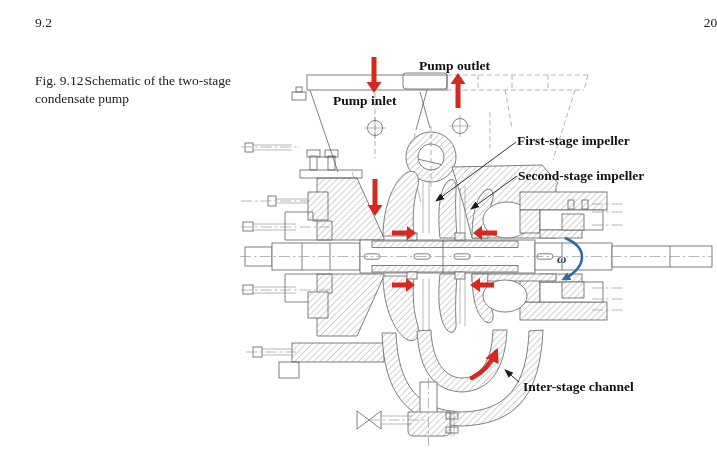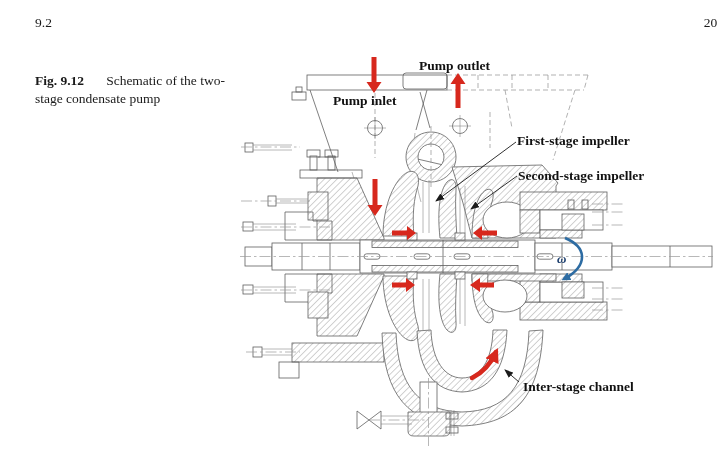--- a/index.html
+++ b/index.html
@@ -2,21 +2,21 @@
 <html><head>
 <meta charset="utf-8">
 <style>
   html,body{margin:0;padding:0;background:#fff;}
   .page{position:relative;width:717px;height:453px;background:#ffffff;overflow:hidden;
         font-family:"Liberation Serif","DejaVu Serif",serif;color:#1a1a1a;padding-left:40px;}
   .hdr{position:absolute;top:15px;left:35px;right:33px;display:flex;font-size:13.5px;}
   .hdr .sec{margin-right:17px;}
   .hdr .pgno{margin-left:auto;text-align:right;}
   .cap{position:absolute;top:72px;left:35px;width:206px;font-size:13.5px;line-height:1.33;}
-  .cap .cl{font-weight:bold;margin-right:22px;}
+  .cap .cl{font-weight:normal;margin-right:1px;}
   svg.fig{position:absolute;left:0;top:0;}
   .ln{fill:none;stroke:#5f5f5f;stroke-width:0.8;}
   .lnt{fill:none;stroke:#7d7d7d;stroke-width:0.55;}
   .hz{fill:url(#hatch);stroke:#5f5f5f;stroke-width:0.8;}
   .wh{fill:#fff;stroke:#5f5f5f;stroke-width:0.8;}
   .dsh{fill:none;stroke:#909090;stroke-width:0.7;stroke-dasharray:5 3;}
   .cl2{fill:none;stroke:#9a9a9a;stroke-width:0.7;stroke-dasharray:11 3 2.5 3;}
   .ldr{fill:none;stroke:#1a1a1a;stroke-width:0.9;}
   .lbl{font:bold 13.5px "Liberation Serif","DejaVu Serif",serif;fill:#111;}
   .omg{font:italic bold 13px "Liberation Serif","DejaVu Serif",serif;}

